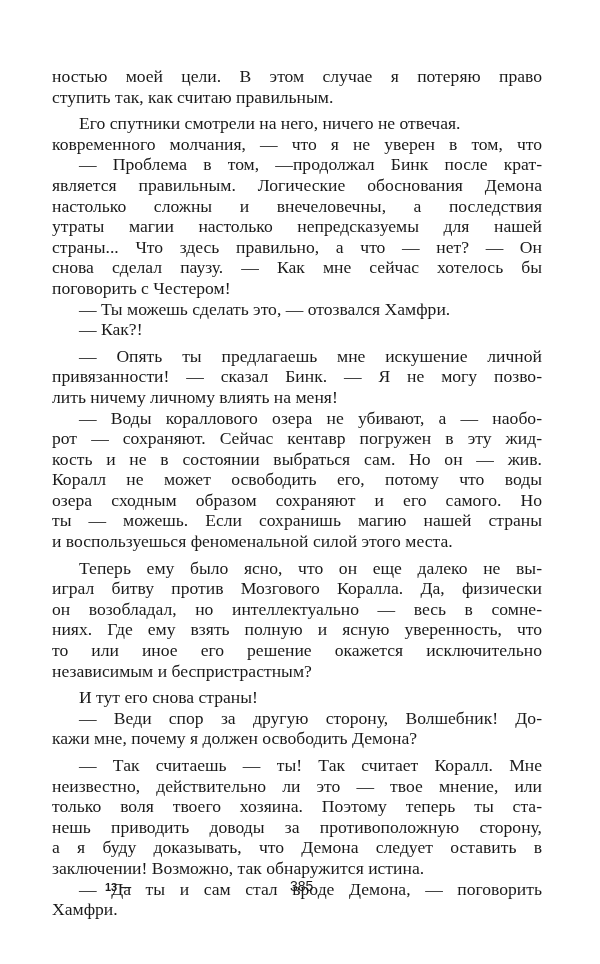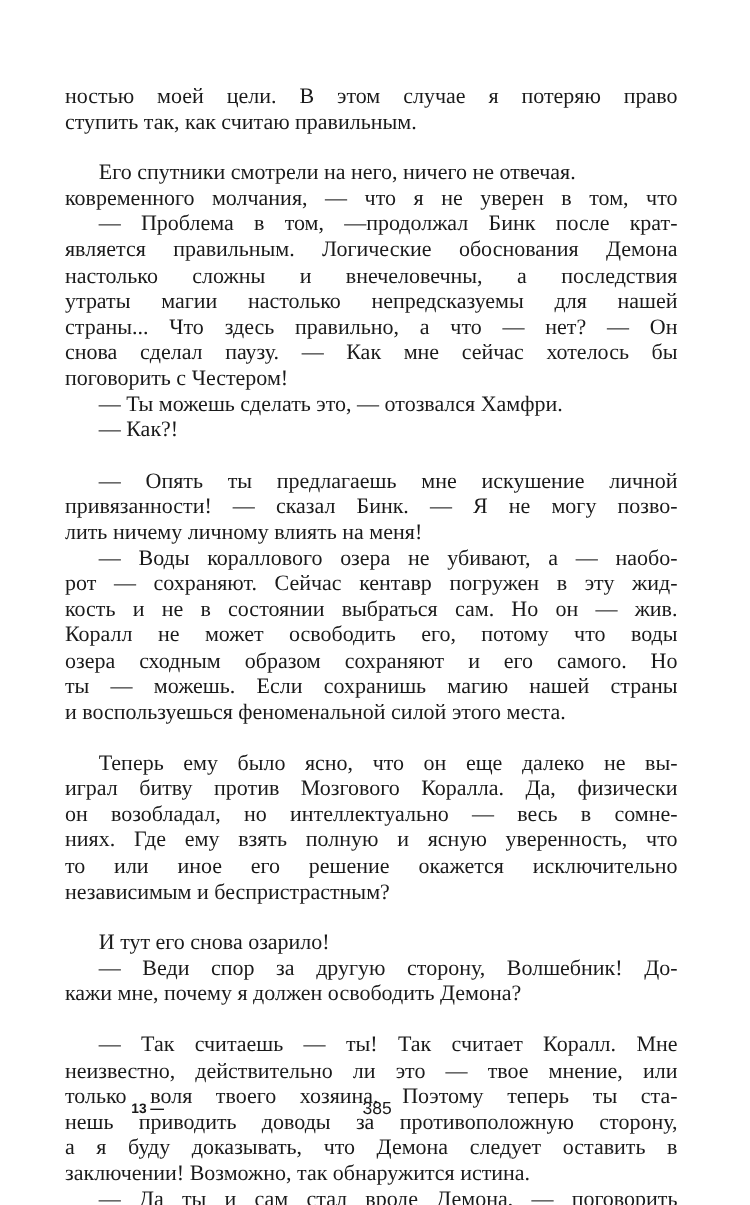--- a/index.html
+++ b/index.html
@@ -4,21 +4,21 @@
   <style>
     html, body { margin: 0; padding: 0; background: #ffffff; }
     body { width: 600px; height: 964px; position: relative; overflow: hidden; }
     .page {
       position: absolute; left: 52px; top: 66px; width: 490px;
       font-family: "Liberation Serif", "DejaVu Serif", serif;
       font-size: 17.6px; line-height: 20.6px; color: #1a1a1a;
       text-align: justify;
     }
     .para { margin: 0; }
-    .para.gap { margin-top: 20px; }
+    .para.gap { margin-top: 6px; }
     .line { display: block; white-space: nowrap; text-align-last: justify; text-align: justify; }
     .line.last { text-align-last: left; }
     .line.indent { padding-left: 27px; }
     .footer { position: absolute; top: 878px; left: 0; width: 577px; height: 20px;
       font-family: "Liberation Sans", "DejaVu Sans", sans-serif; color: #1a1a1a; }
     .sig { position: absolute; left: 105px; font-size: 11px; font-weight: bold; top: 3px; }
     .pnum { position: absolute; left: 290px; font-size: 14px; top: 0px; }
   </style>
 </head>
 <body>
@@ -63,21 +63,21 @@
     </div>
     <div class="para gap">
       <span class="line indent">Теперь ему было ясно, что он еще далеко не вы-</span>
       <span class="line">играл битву против Мозгового Коралла. Да, физически</span>
       <span class="line">он возобладал, но интеллектуально — весь в сомне-</span>
       <span class="line">ниях. Где ему взять полную и ясную уверенность, что</span>
       <span class="line">то или иное его решение окажется исключительно</span>
       <span class="line last">независимым и беспристрастным?</span>
     </div>
     <div class="para gap">
-      <span class="line indent last">И тут его снова озарило!</span>
+      <span class="line indent last">И тут его снова страны!</span>
     </div>
     <div class="para">
       <span class="line indent">— Веди спор за другую сторону, Волшебник! До-</span>
       <span class="line last">кажи мне, почему я должен освободить Демона?</span>
     </div>
     <div class="para gap">
       <span class="line indent">— Так считаешь — ты! Так считает Коралл. Мне</span>
       <span class="line">неизвестно, действительно ли это — твое мнение, или</span>
       <span class="line">только воля твоего хозяина. Поэтому теперь ты ста-</span>
       <span class="line">нешь приводить доводы за противоположную сторону,</span>

